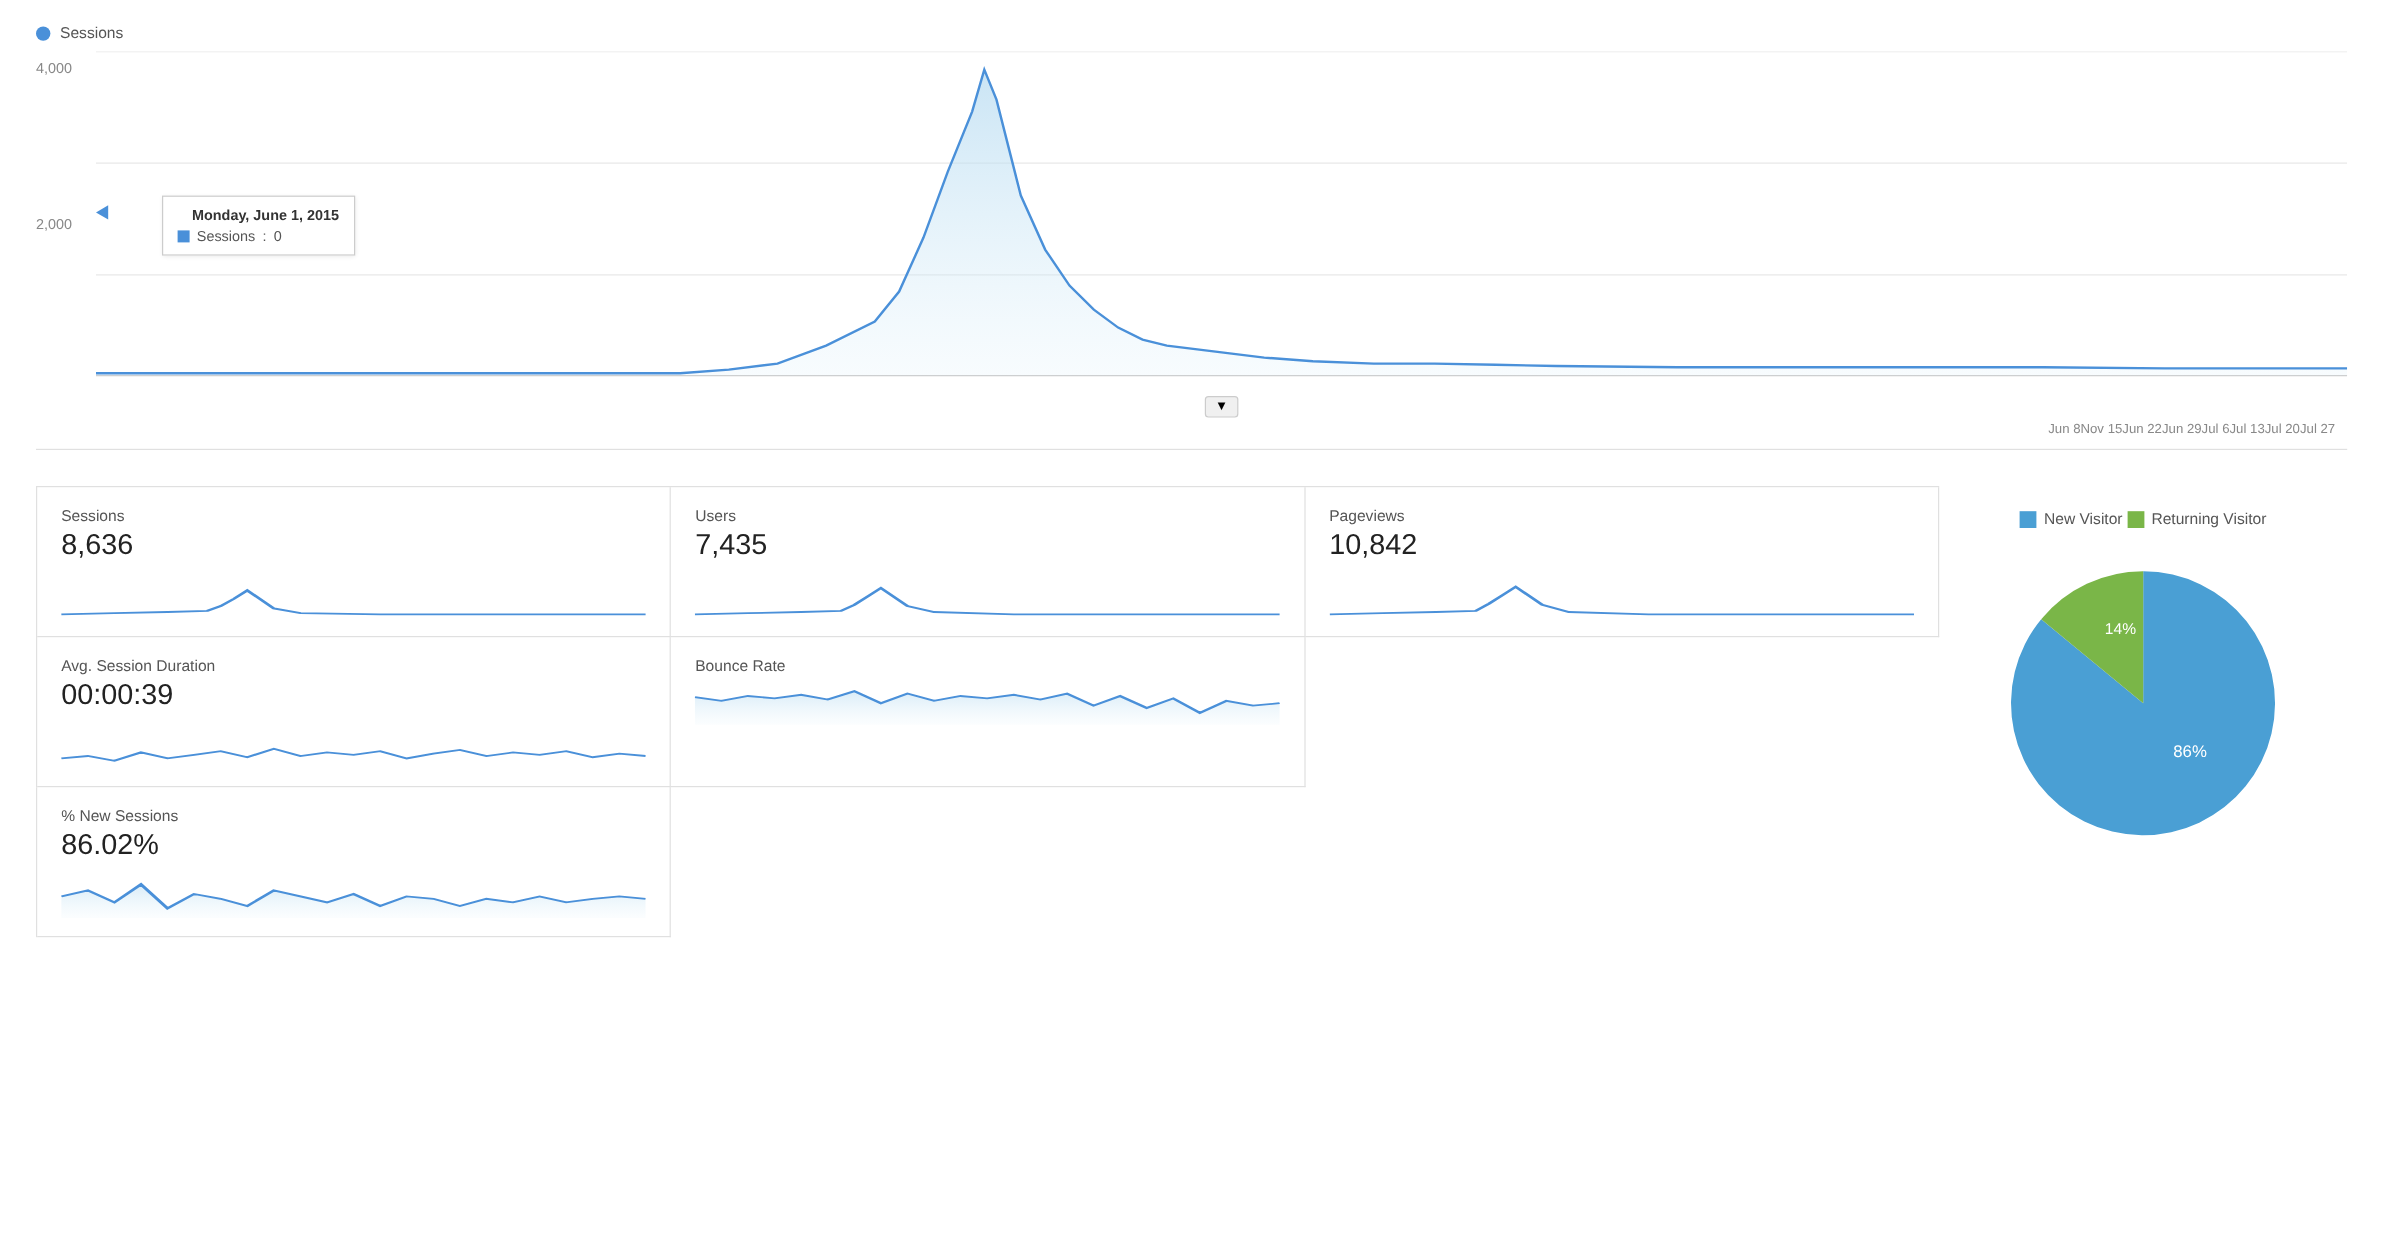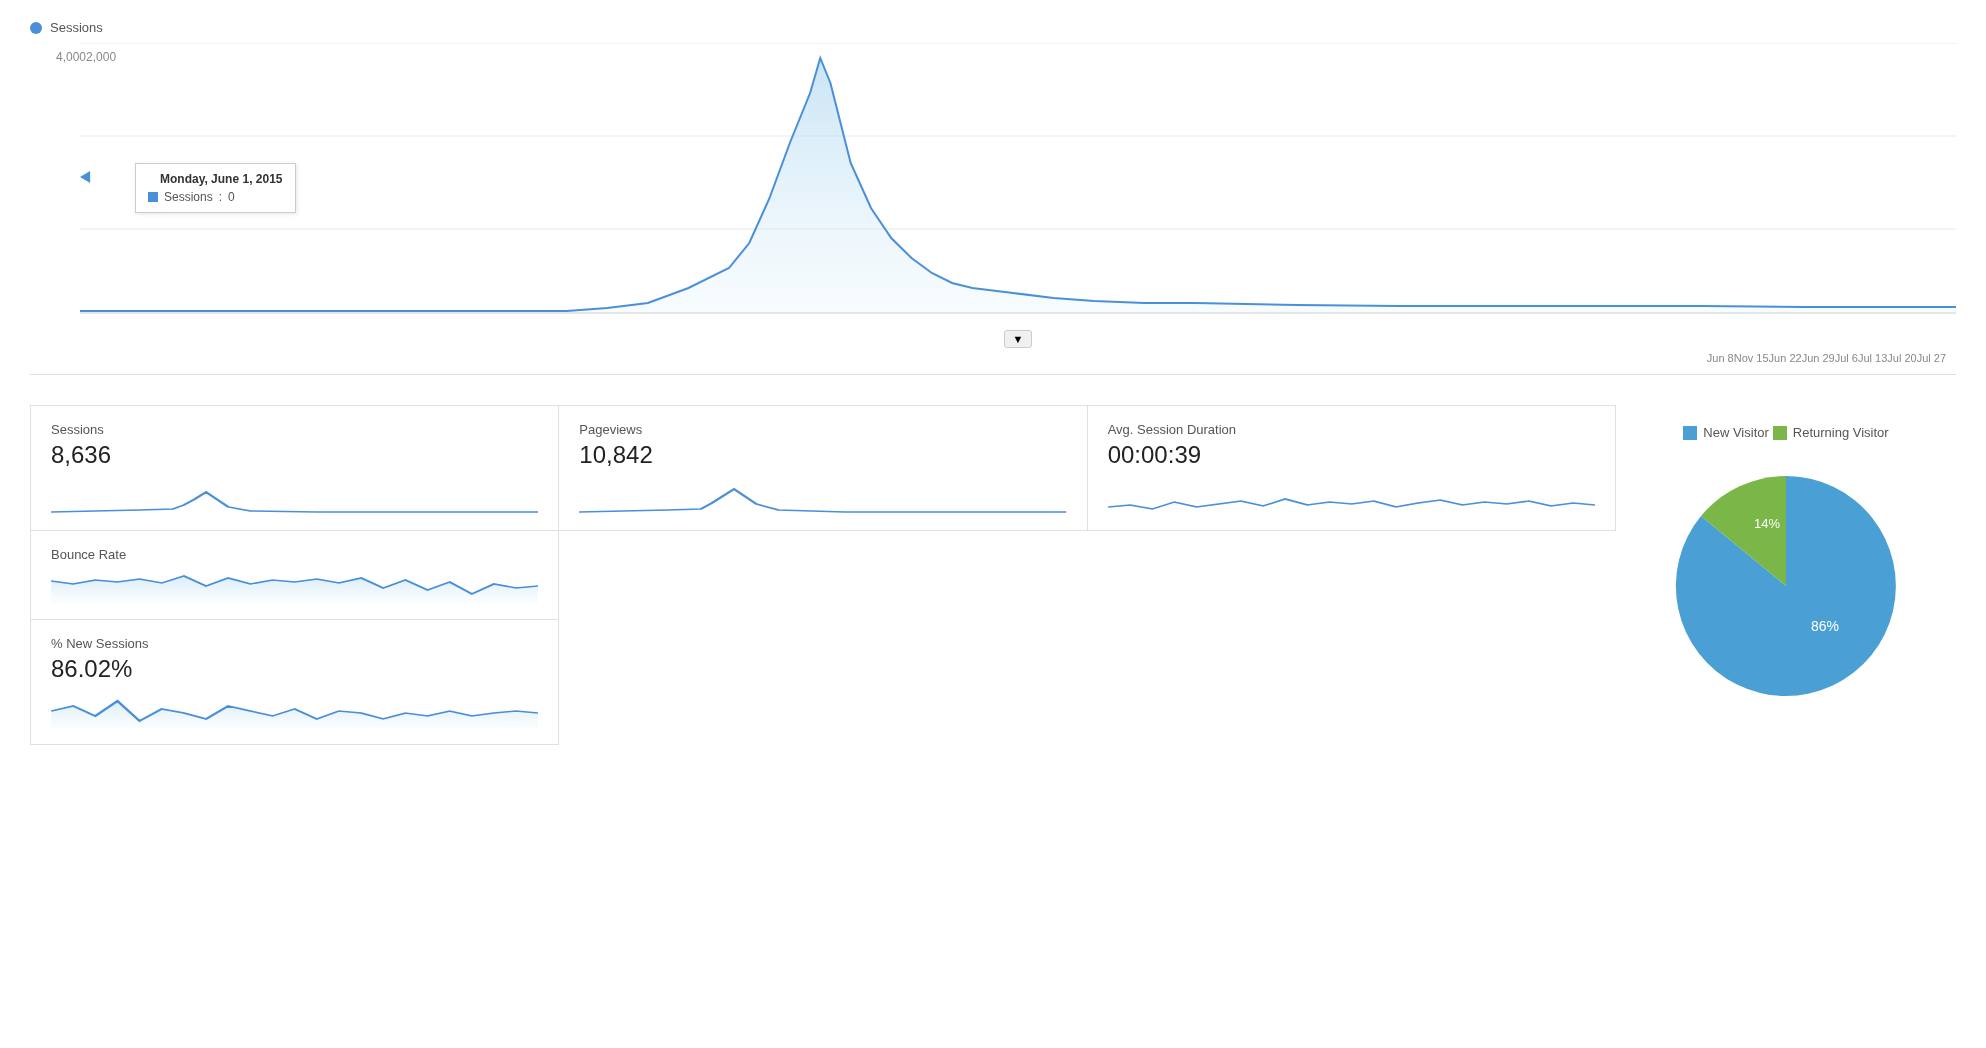--- a/index.html
+++ b/index.html
@@ -33,26 +33,25 @@
       border-radius: 50%;
       background: #4a90d9;
       display: inline-block;
     }
 
     .chart-y-labels {
       position: absolute;
       left: 0;
       top: 30px;
       display: flex;
-      flex-direction: row;
+      flex-direction: column;
       justify-content: space-between;
       height: 260px;
       font-size: 12px;
       color: #888;
-      margin-left: 26px;
     }
 
     .main-chart-container {
       position: relative;
       margin-left: 50px;
     }
 
     .main-chart-svg {
       width: 100%;
       height: 280px;
@@ -349,20 +348,27 @@
     <div class="metrics-grid">
 
       <div class="metric-card">
         <div class="metric-label">Sessions</div>
         <div class="metric-value">8,636</div>
         <svg class="sparkline" viewBox="0 0 220 40" preserveAspectRatio="none">
           <polyline points="0,35 20,34 40,33 55,32 60,28 65,22 70,15 80,30 90,34 120,35 150,35 180,35 210,35 220,35" fill="none" stroke="#4a90d9" stroke-width="1.5"></polyline>
         </svg>
       </div>
 
+      <div class="metric-card">
+        <div class="metric-label">Users</div>
+        <div class="metric-value">7,435</div>
+        <svg class="sparkline" viewBox="0 0 220 40" preserveAspectRatio="none">
+          <polyline points="0,35 20,34 40,33 55,32 60,27 65,20 70,13 80,28 90,33 120,35 150,35 180,35 210,35 220,35" fill="none" stroke="#4a90d9" stroke-width="1.5"></polyline>
+        </svg>
+      </div>
 
       <div class="metric-card">
         <div class="metric-label">Pageviews</div>
         <div class="metric-value">10,842</div>
         <svg class="sparkline" viewBox="0 0 220 40" preserveAspectRatio="none">
           <polyline points="0,35 20,34 40,33 55,32 60,26 65,19 70,12 80,27 90,33 120,35 150,35 180,35 210,35 220,35" fill="none" stroke="#4a90d9" stroke-width="1.5"></polyline>
         </svg>
       </div>
 
 

